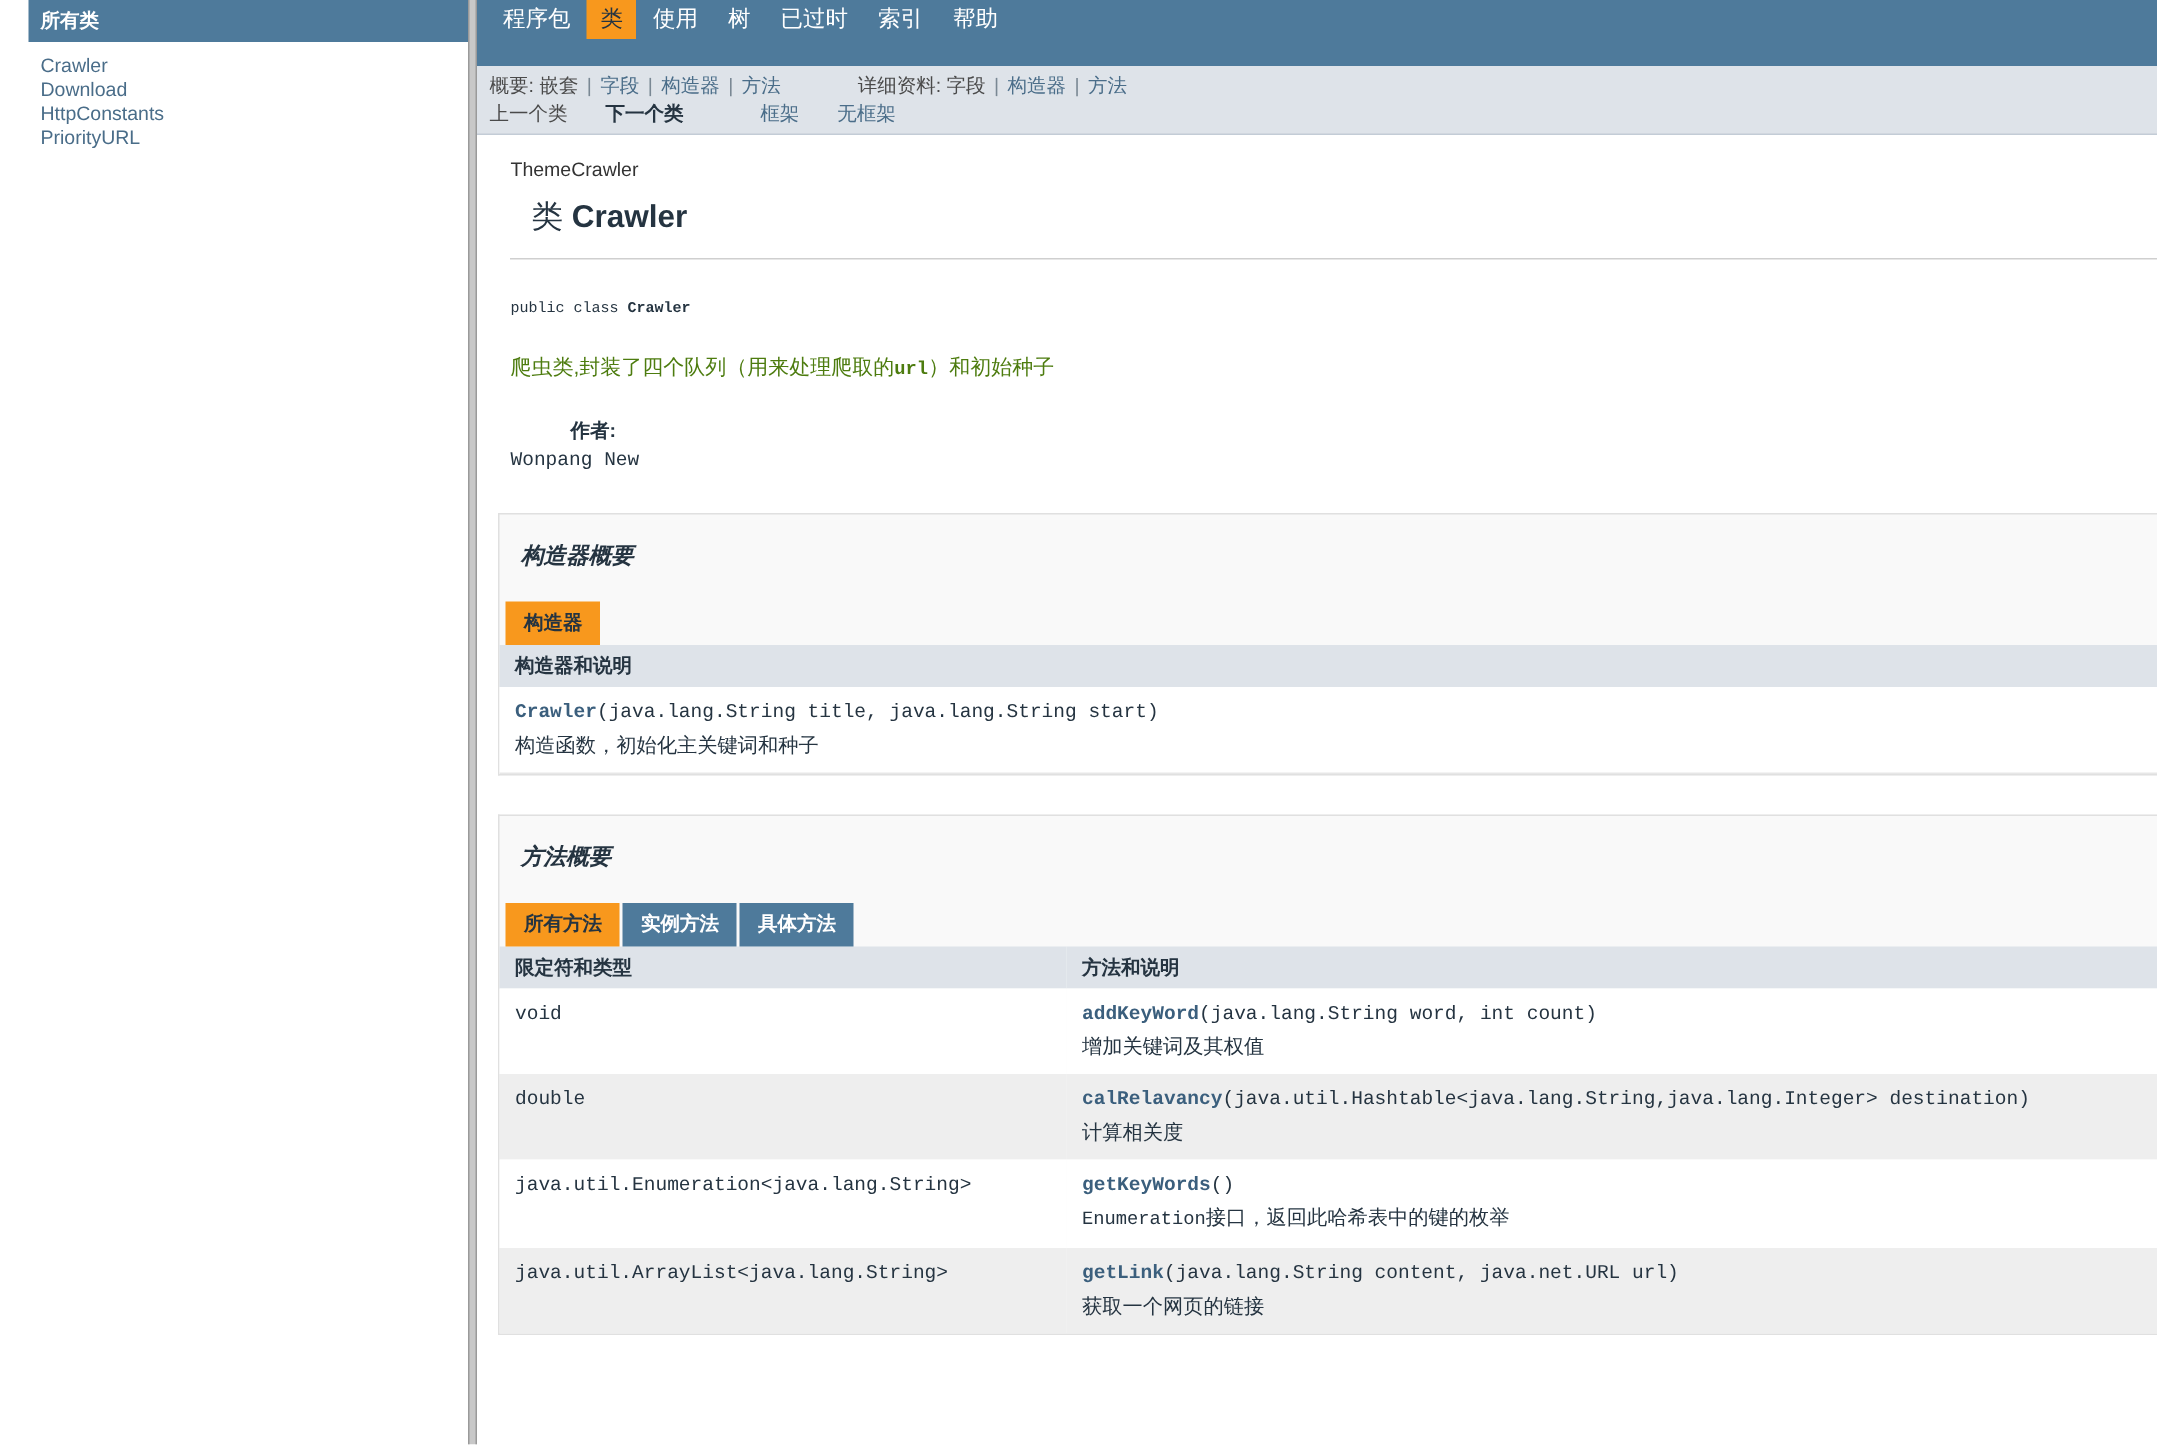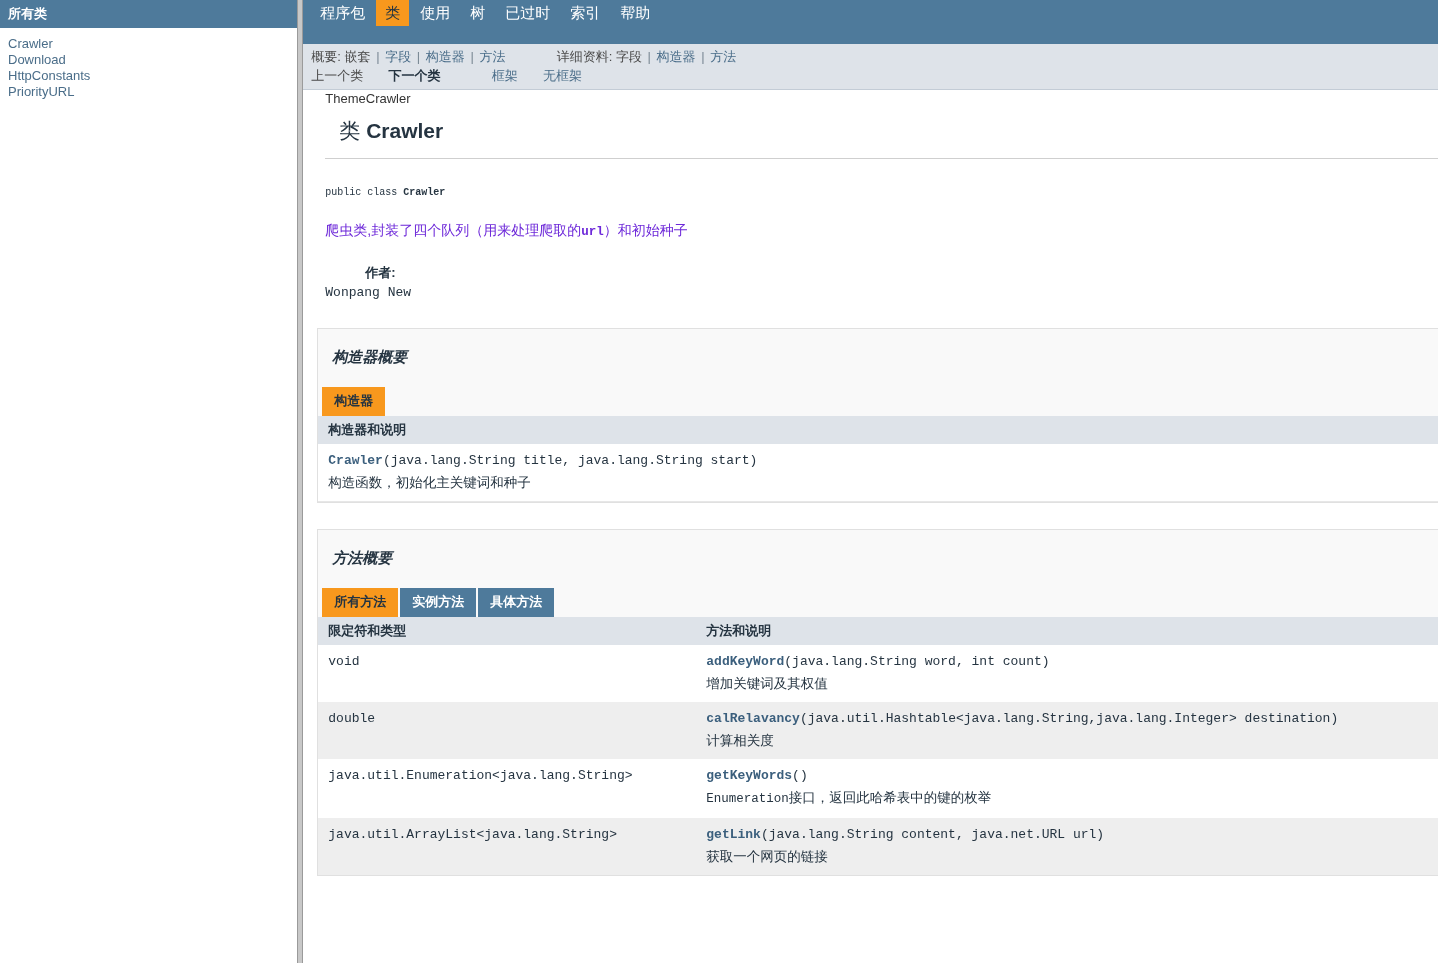--- a/index.html
+++ b/index.html
@@ -19,20 +19,21 @@
     width: 1438px;
     height: 963px;
   }
 
   .left-frame {
     width: 377px;
     height: 963px;
     background: #ffffff;
     overflow: hidden;
     position: relative;
+    padding-left: 19px;
   }
 
   .frame-splitter {
     width: 6px;
     height: 963px;
     background: #c8c8c8;
     border-left: 1px solid #9a9a9a;
     border-right: 1px solid #9a9a9a;
     box-sizing: border-box;
     flex: 0 0 auto;
@@ -131,20 +132,21 @@
   
   .content {
     padding: 0 0 0 22px;
     height: 875px;
     overflow: hidden;
   }
 
   .subtitle {
     font-size: 13px;
     color: #333333;
+    padding-top: 14px;
     line-height: 18px;
   }
 
   .class-title {
     font-size: 21px;
     color: #253441;
     margin: 10px 0 0 14px;
     line-height: 26px;
   }
   .class-title .kw { font-weight: normal; }
@@ -170,21 +172,21 @@
     font-family: "Liberation Mono", monospace;
     font-size: 10px;
     color: #253441;
     line-height: 19px;
     margin-top: 24px;
   }
   .decl .bold { font-weight: bold; }
 
   .class-desc {
     font-size: 14px;
-    color: #6d28d9;
+    color: #4d7c0f;
     line-height: 20px;
     margin-top: 18px;
   }
   .class-desc .mono { font-family: "Liberation Mono", monospace; font-weight: bold; font-size: 12.5px; }
 
   .block-label {
     font-size: 13px;
     font-weight: bold;
     color: #253441;
     margin-top: 22px;

